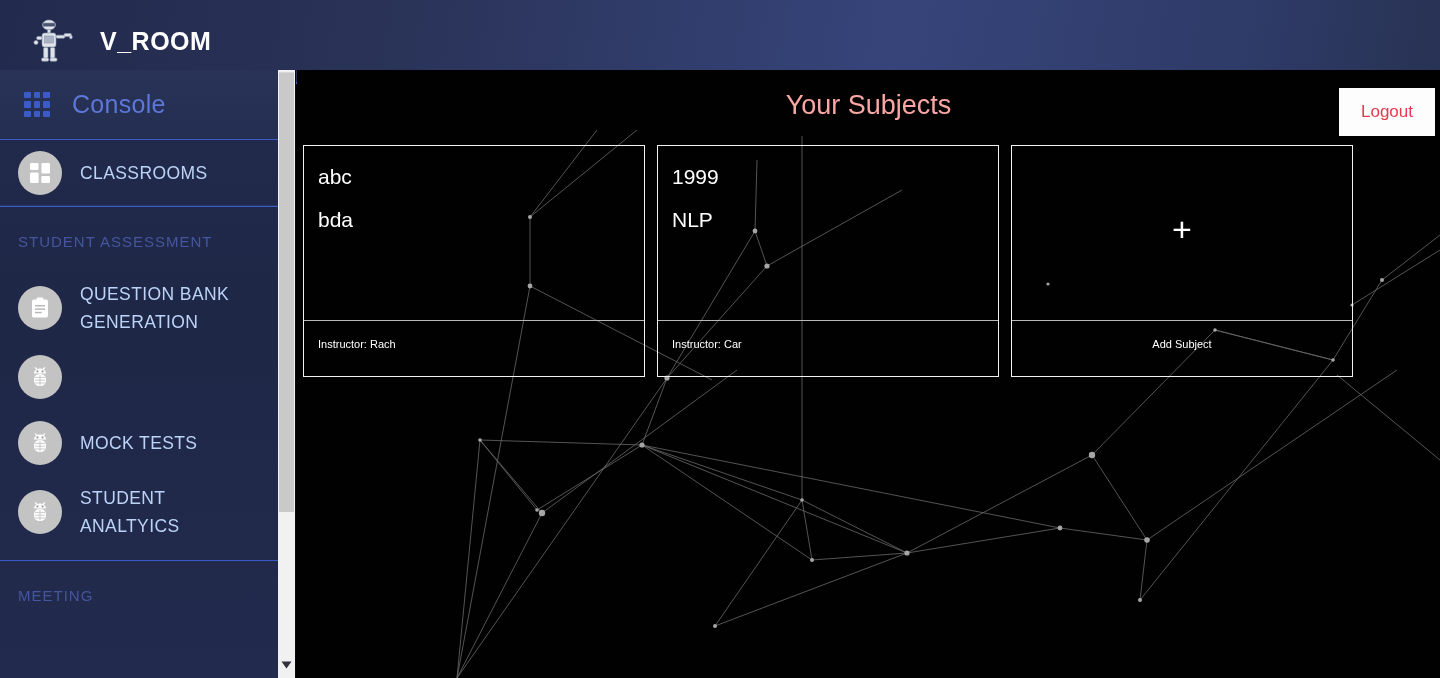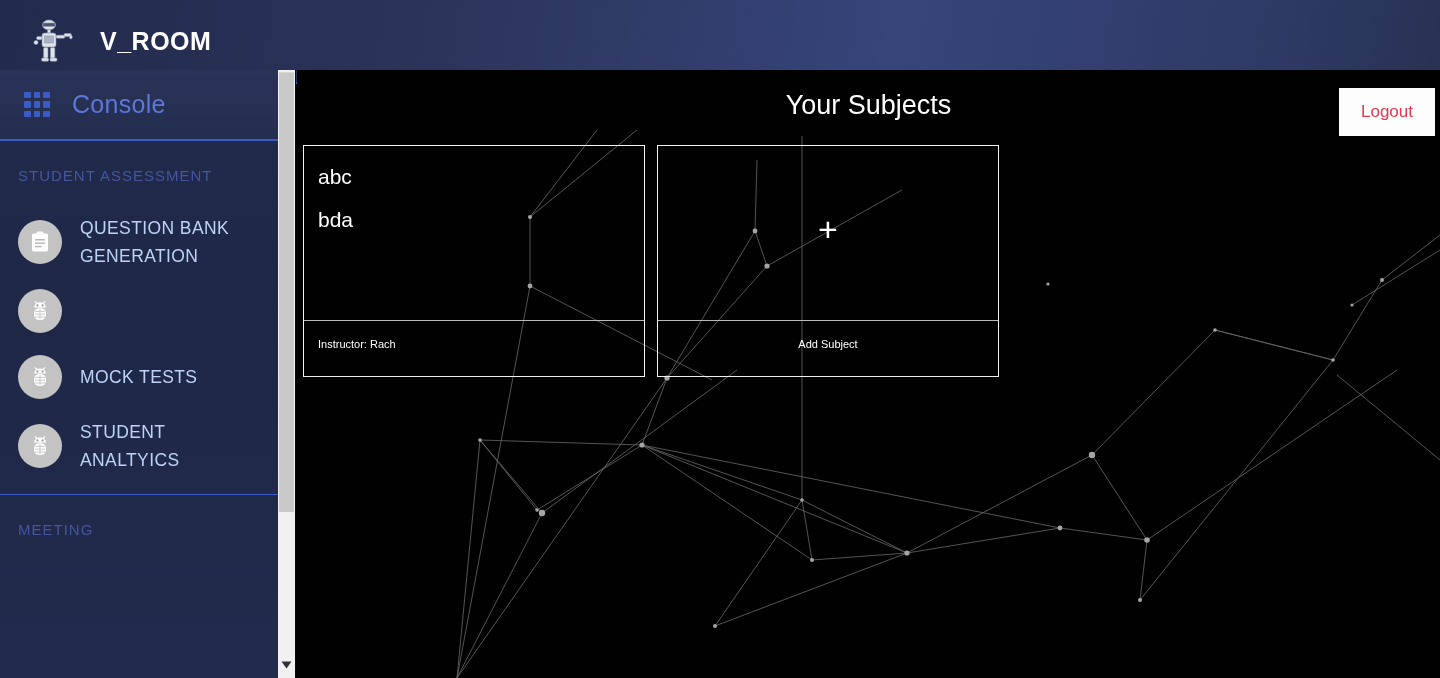--- a/index.html
+++ b/index.html
@@ -84,21 +84,21 @@
   .main {
     position:absolute; left:297px; top:70px; width:1143px; height:608px;
     background:#010101; overflow:hidden;
   }
   .particles { position:absolute; inset:0; }
   .main-head {
     position:absolute; left:0; top:0; width:100%; height:76px;
   }
   .page-title {
     position:absolute; left:0; right:0; top:20px; text-align:center;
-    color:#ffffff; font-size:27px; font-weight:400;
+    color:#fca5a5; font-size:27px; font-weight:400;
   }
   .logout-btn {
     position:absolute; right:5px; top:18px; width:96px; height:48px;
     background:#fdfdfd; border:none; color:#e8384f; font-size:17px;
     font-family:"Liberation Sans", sans-serif; cursor:pointer;
   }
 
   .cards {
     position:absolute; left:6px; top:75px; display:flex; gap:12px;
   }
@@ -166,20 +166,31 @@
           <i></i>
           <i></i>
           <i></i>
           <i></i>
           <i></i>
           <i></i>
       </div>
       <div class="console-label">Console</div>
     </div>
 
+    <div class="nav-item">
+      <span class="nav-ico">
+        <svg width="22" height="22" viewBox="0 0 22 22" fill="#ffffff">
+          <rect x="1" y="1" width="8.6" height="7" rx="1.2"></rect>
+          <rect x="12.4" y="1" width="8.6" height="10.4" rx="1.2"></rect>
+          <rect x="1" y="10.4" width="8.6" height="10.6" rx="1.2"></rect>
+          <rect x="12.4" y="14" width="8.6" height="7" rx="1.2"></rect>
+        </svg>
+      </span>
+      <span class="nav-label">CLASSROOMS</span>
+    </div>
 
     <div class="divider-bright"></div>
 
     <div class="section-head">STUDENT ASSESSMENT</div>
 
     <div class="nav-item no-border">
       <span class="nav-ico">
         <svg width="20" height="22" viewBox="0 0 20 22" fill="#ffffff">
           <rect x="2" y="2.6" width="16" height="18" rx="1.8"></rect>
           <rect x="6.6" y="0.6" width="6.8" height="3.6" rx="1.2" fill="#ffffff"></rect>
@@ -351,20 +362,29 @@
       <div class="card">
         <div class="card-body">
           <div class="card-line">abc</div>
           <div class="card-line second">bda</div>
         </div>
         <div class="card-foot">
           <span>Instructor: Rach</span>
         </div>
       </div>
 
+      <div class="card">
+        <div class="card-body">
+          <div class="card-line">1999</div>
+          <div class="card-line second">NLP</div>
+        </div>
+        <div class="card-foot">
+          <span>Instructor: Car</span>
+        </div>
+      </div>
 
       <div class="card add">
         <div class="card-body">
           <div class="plus-sign">+</div>
         </div>
         <div class="card-foot">
           <span>Add Subject</span>
         </div>
       </div>
 

